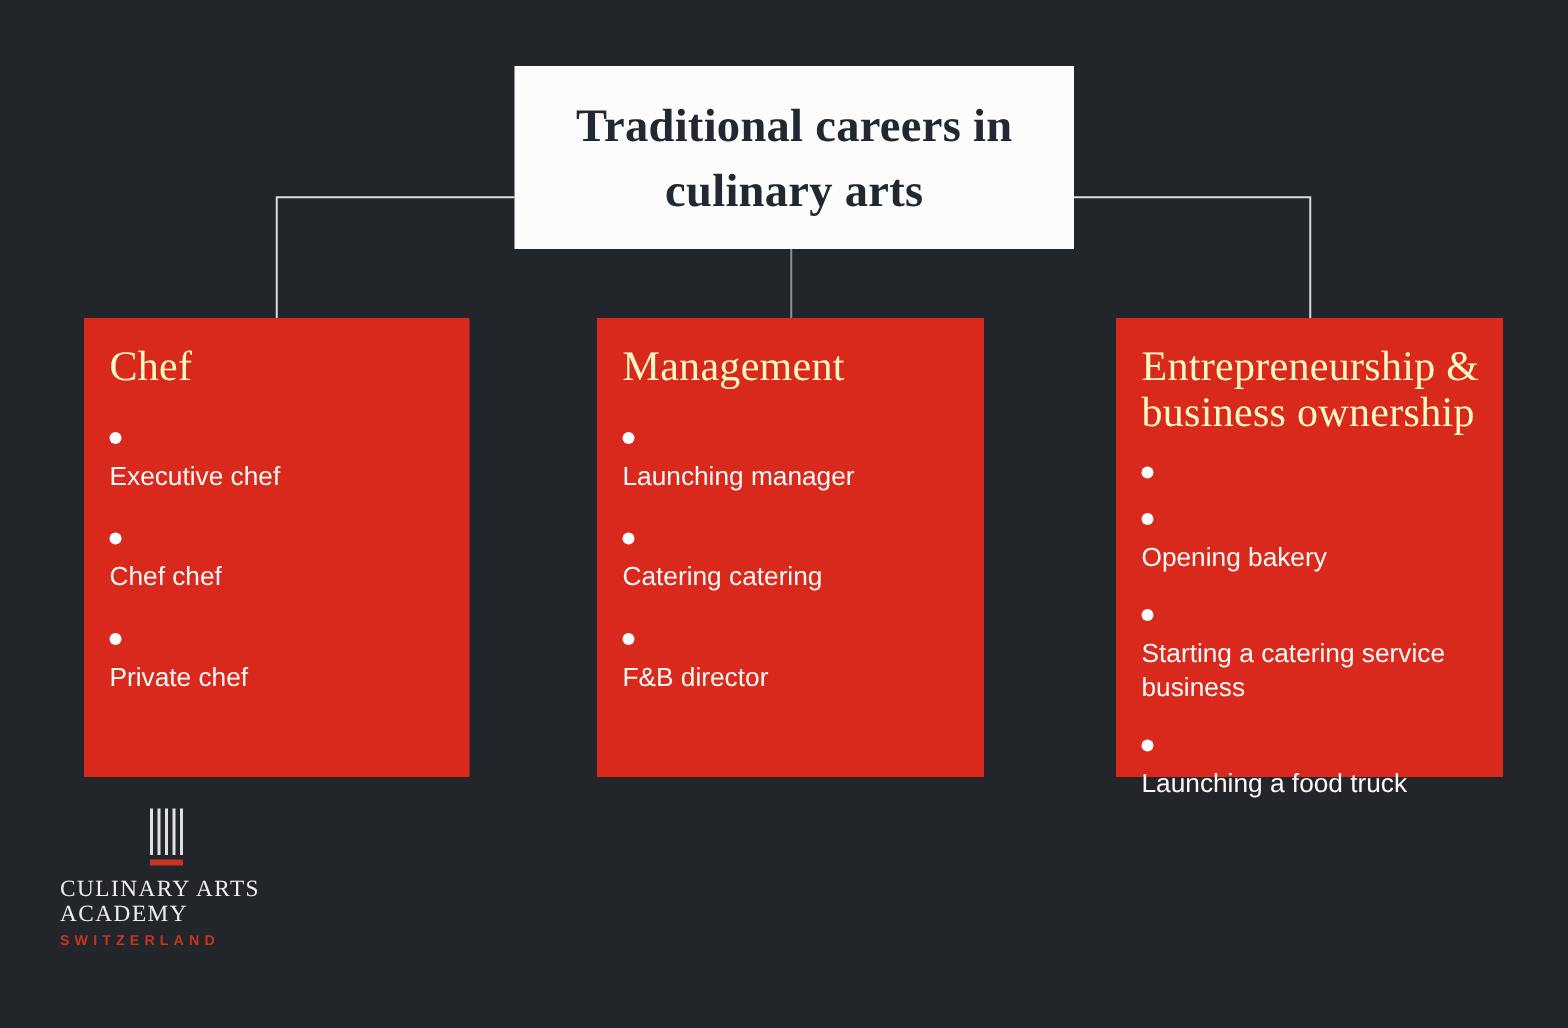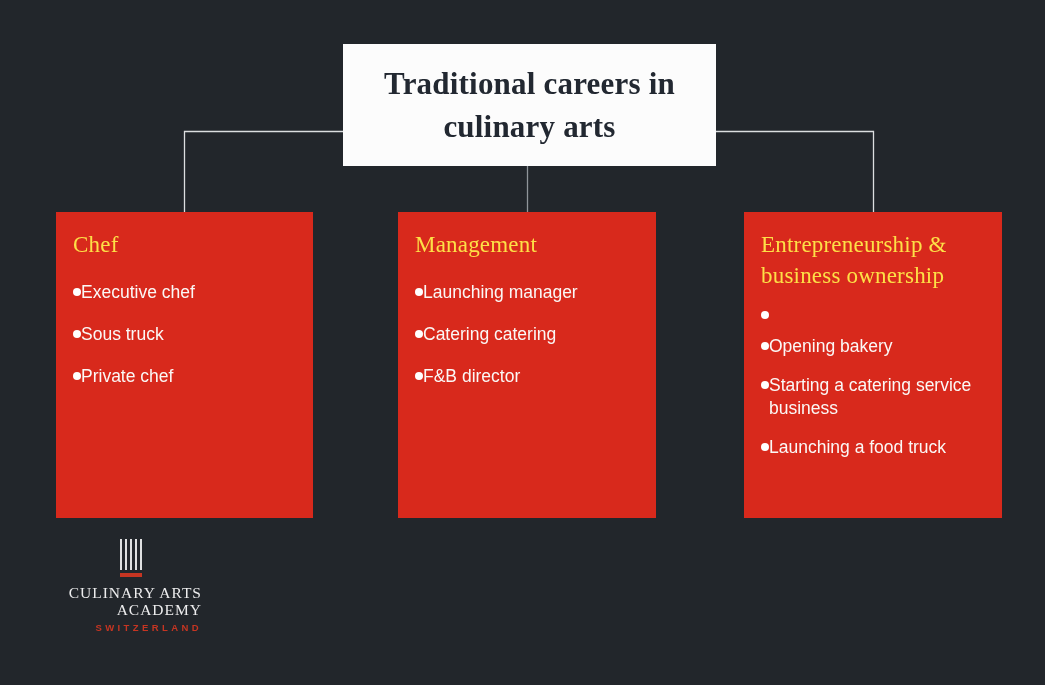--- a/index.html
+++ b/index.html
@@ -35,38 +35,38 @@
     position:absolute;top:212px;height:306px;width:257px;
     background:var(--box-red,#d8291c);
     box-sizing:border-box;padding:17px 14px 0 17px;
     color:#fff;
   }
   #branches .branch:nth-of-type(1){left:56px;}
   #branches .branch:nth-of-type(2){left:398px;width:258px;}
   #branches .branch:nth-of-type(3){left:744px;width:258px;padding-right:10px;}
   .branch-title{
     font-family:"Liberation Serif",serif;
-    font-size:23px;line-height:31px;font-weight:400;
-    color:#fde047;letter-spacing:.2px;
+    font-size:28px;line-height:31px;font-weight:400;
+    color:#fef9c3;letter-spacing:.2px;
   }
   .branch-list{list-style:none;margin:21px 0 0 0;padding:0;}
   .branch-list li{
-    display:flex;align-items:flex-start;
+    display:flex;align-items:flex-start;gap:10px;
     margin-bottom:19px;
-    font-size:17.5px;line-height:23px;color:#fbf8f6;
+    font-size:17.5px;line-height:23px;color:#fbf8f6;flex-direction:column;
   }
   #branches .branch:nth-of-type(3) .branch-list{margin-top:13px;}
   #branches .branch:nth-of-type(3) .branch-list li{margin-bottom:16px;}
   .bullet-dot{
     flex:0 0 8px;width:8px;height:8px;border-radius:50%;
     background:#ffffff;margin-top:7px;
   }
 
   
-  .logo{position:absolute;left:60px;top:539px;width:142px;text-align:right;}
+  .logo{position:absolute;left:40px;top:539px;width:142px;text-align:left;}
   .logo-icon{display:flex;flex-direction:column;align-items:center;}
   .tines{display:flex;gap:3px;align-items:flex-end;height:31px;}
   .tine{width:2px;height:31px;background:#dfe0e1;display:block;}
   .logo-red-bar{width:22px;height:4px;background:var(--logo-red,#c63522);margin-top:3px;}
   .logo-line1,.logo-line2{
     font-family:"Liberation Serif",serif;color:#ededee;
     font-size:15.5px;line-height:17px;letter-spacing:1px;white-space:nowrap;
   }
   .logo-line1{margin-top:7px;}
   .logo-line3{
@@ -93,21 +93,21 @@
   <div id="branches">
     <div class="branch">
       <div class="branch-title">Chef</div>
       <ul class="branch-list">
           <li>
             <span class="bullet-dot"></span>
             <span>Executive chef</span>
           </li>
           <li>
             <span class="bullet-dot"></span>
-            <span>Sous truck</span>
+            <span>Chef chef</span>
           </li>
           <li>
             <span class="bullet-dot"></span>
             <span>Private chef</span>
           </li>
         </ul>
     </div>
 
     <div class="branch">
       <div class="branch-title">Management</div>

